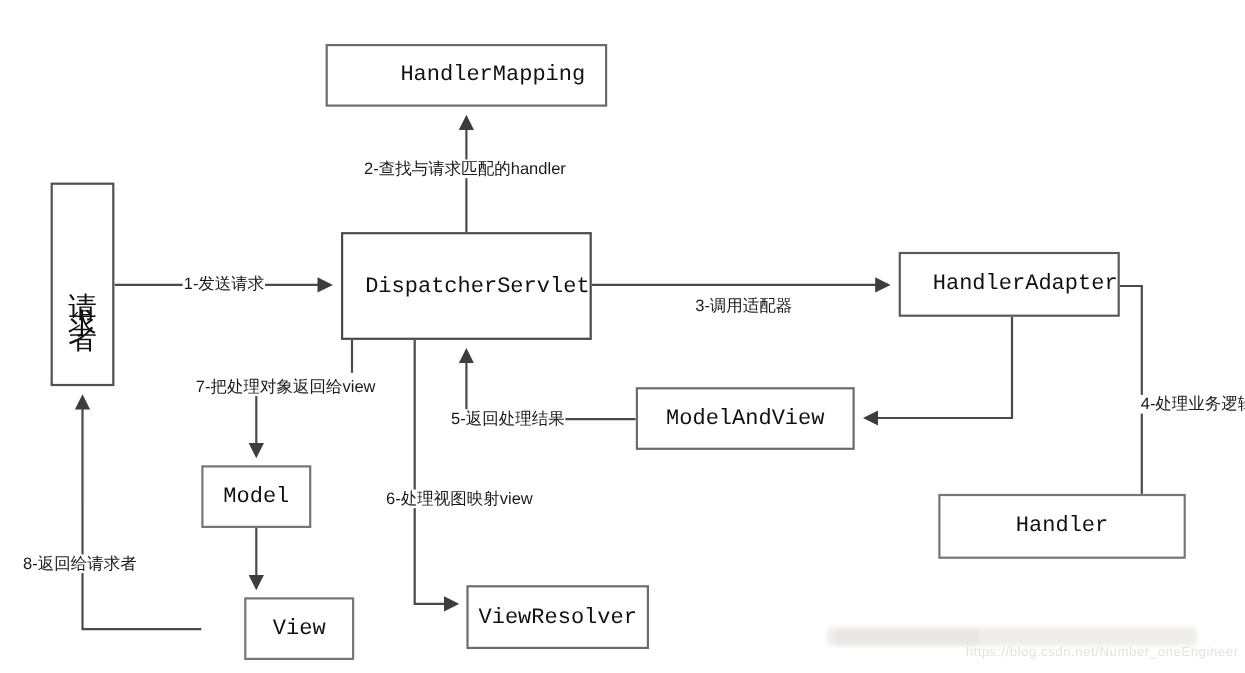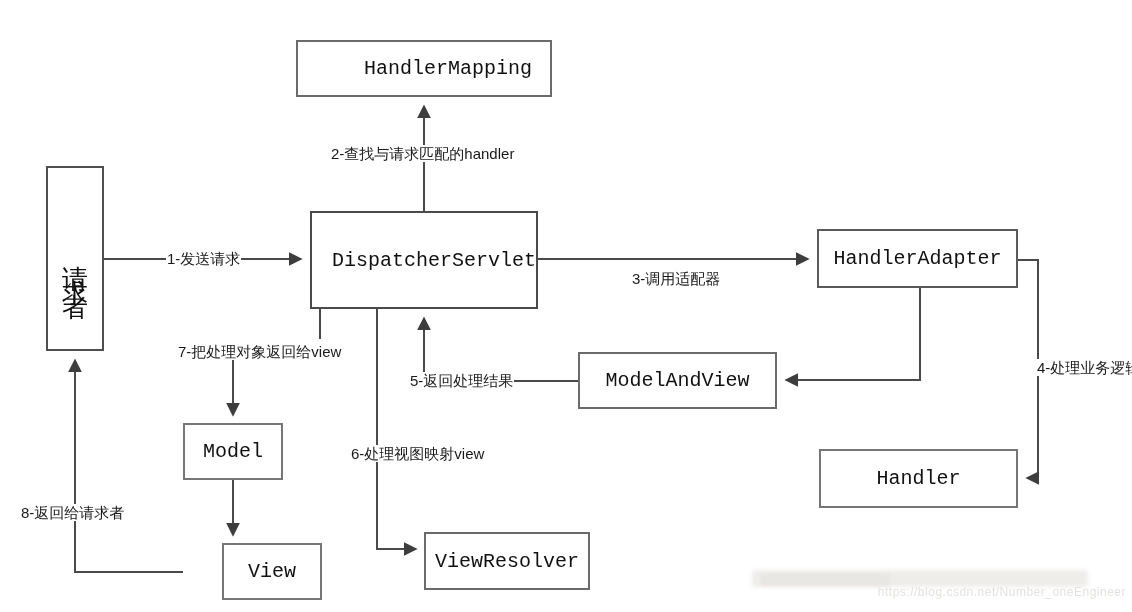--- a/index.html
+++ b/index.html
@@ -19,23 +19,23 @@
     background:#ffffff;
     border:2px solid #606060;
     display:flex;align-items:center;justify-content:center;
     font-family:"Liberation Mono","DejaVu Sans Mono",monospace;
     font-size:20px;color:#111;
     box-sizing:border-box;
   }
   .n-handler-mapping   {left:296px;top:40px; width:256px;height:57px;border-color:#6b6b6b;padding-left:48px;}
   .n-requester         {left:46px; top:166px;width:58px; height:185px;border-color:#4f4f4f;}
   .n-dispatcher-servlet{left:310px;top:211px;width:228px;height:98px;border-color:#4a4a4a;justify-content:flex-end;}
-  .n-handler-adapter   {left:817px;top:229px;width:201px;height:59px;border-color:#5a5a5a;}
+  .n-handler-adapter   {left:817px;top:229px;width:201px;height:59px;border-color:#5a5a5a;justify-content:flex-end;}
   .n-model-and-view    {left:578px;top:352px;width:199px;height:57px;border-color:#6b6b6b;}
-  .n-handler           {left:819px;top:449px;width:199px;height:59px;border-color:#767676;justify-content:center;}
+  .n-handler           {left:853px;top:449px;width:225px;height:59px;border-color:#767676;justify-content:center;}
   .n-model             {left:183px;top:423px;width:100px;height:57px;border-color:#767676;}
   .n-view              {left:183px;top:543px;width:100px;height:57px;border-color:#767676;margin-left:39px;}
   .n-view-resolver     {left:424px;top:520px;width:166px;height:58px;border-color:#6b6b6b;margin-top:12px;}
 
   .n-requester span{
     font-family:"Liberation Serif","DejaVu Serif",serif;
     writing-mode:vertical-rl;text-orientation:upright;
     font-size:26px;letter-spacing:14px;
     margin-bottom:-14px; 
   }

